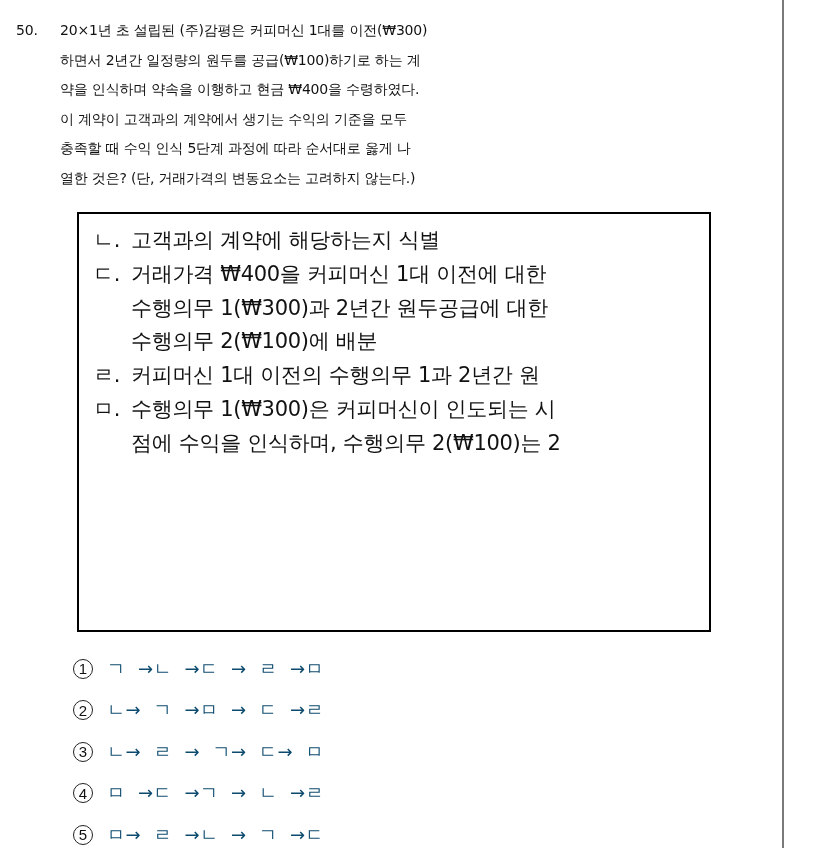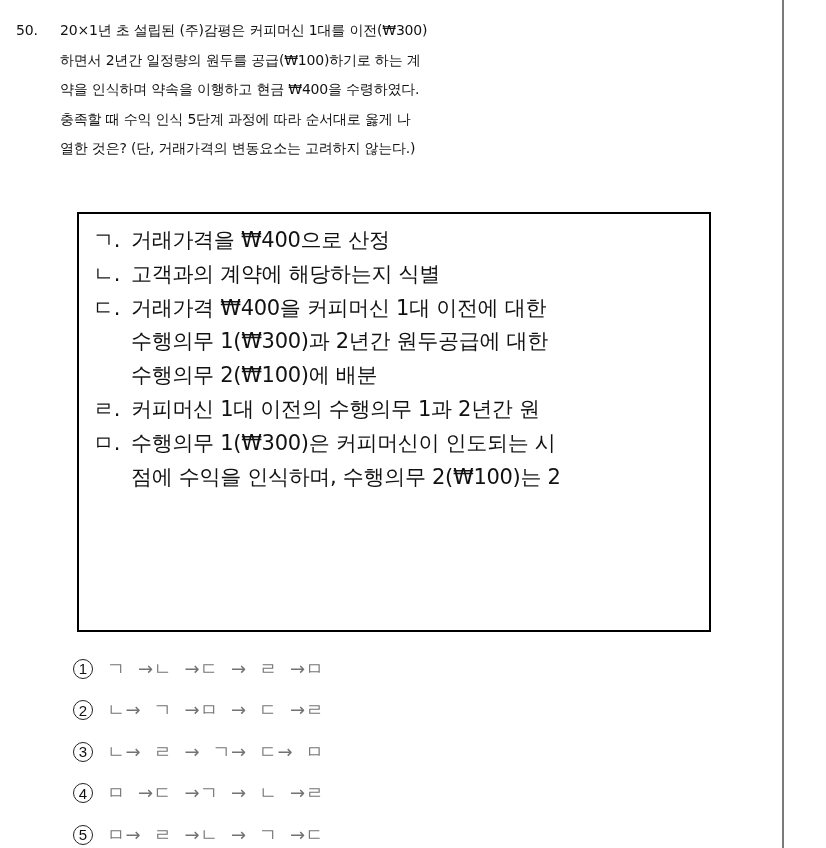--- a/index.html
+++ b/index.html
@@ -36,40 +36,38 @@
   .choice {
     height: 41.5px; display: flex; align-items: center;
     font-size: 19px; white-space: pre;
   }
   .choice-num {
     display: inline-flex; align-items: center; justify-content: center;
     width: 20px; height: 20px; border: 1.3px solid #222; border-radius: 50%;
     font-size: 15px; margin-right: 14px; box-sizing: border-box;
     font-family: "Liberation Sans", sans-serif;
   }
-  .choice-seq { font-size: 18px; letter-spacing: 0.5px; color: #737373; }
+  .choice-seq { font-size: 18px; letter-spacing: 0.5px; color: #0c4a6e; }
 </style>
 </head>
 <body>
 
 <div class="vline"></div>
 
 <div class="question">
   <div class="q-line"><span class="q-num">50.</span><span>20×1년 초 설립된 (주)감평은 커피머신 1대를 이전(₩300)</span></div>
   <div class="q-line"><span class="q-indent"></span><span>하면서 2년간 일정량의 원두를 공급(₩100)하기로 하는 계</span></div>
   <div class="q-line"><span class="q-indent"></span><span>약을 인식하며 약속을 이행하고 현금 ₩400을 수령하였다.</span></div>
+  <div class="q-line"><span class="q-indent"></span><span>이 계약이 고객과의 계약에서 생기는 수익의 기준을 모두</span></div>
   <div class="q-line"><span class="q-indent"></span><span>충족할 때 수익 인식 5단계 과정에 따라 순서대로 옳게 나</span></div>
   <div class="q-line"><span class="q-indent"></span><span>열한 것은? (단, 거래가격의 변동요소는 고려하지 않는다.)</span></div>
 </div>
 
 <div class="box">
   <div class="box-inner">
-    <div>
-      <div class="item-line"><span class="item-marker">ㄱ.</span><span>거래가격을 ₩400으로 산정</span></div>
-    </div>
     <div>
       <div class="item-line"><span class="item-marker">ㄴ.</span><span>고객과의 계약에 해당하는지 식별</span></div>
     </div>
     <div>
       <div class="item-line"><span class="item-marker">ㄷ.</span><span>거래가격 ₩400을 커피머신 1대 이전에 대한</span></div>
       <div class="item-line"><span class="item-indent"></span><span>수행의무 1(₩300)과 2년간 원두공급에 대한</span></div>
       <div class="item-line"><span class="item-indent"></span><span>수행의무 2(₩100)에 배분</span></div>
     </div>
     <div>
       <div class="item-line"><span class="item-marker">ㄹ.</span><span>커피머신 1대 이전의 수행의무 1과 2년간 원</span></div>

